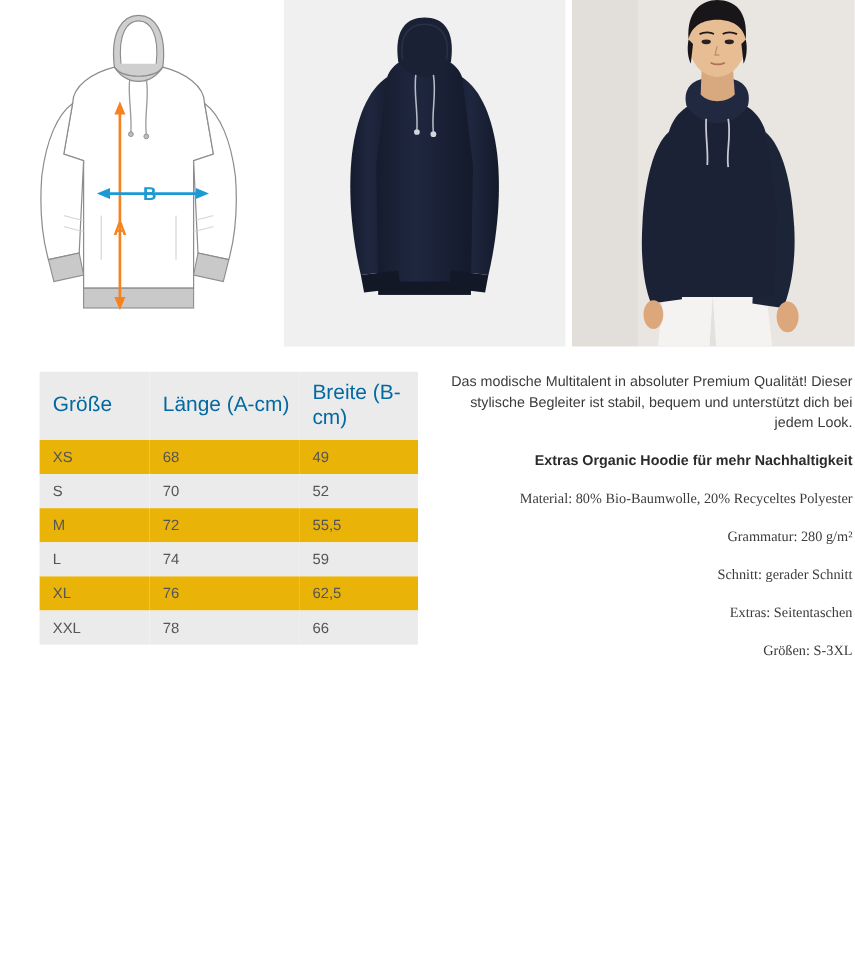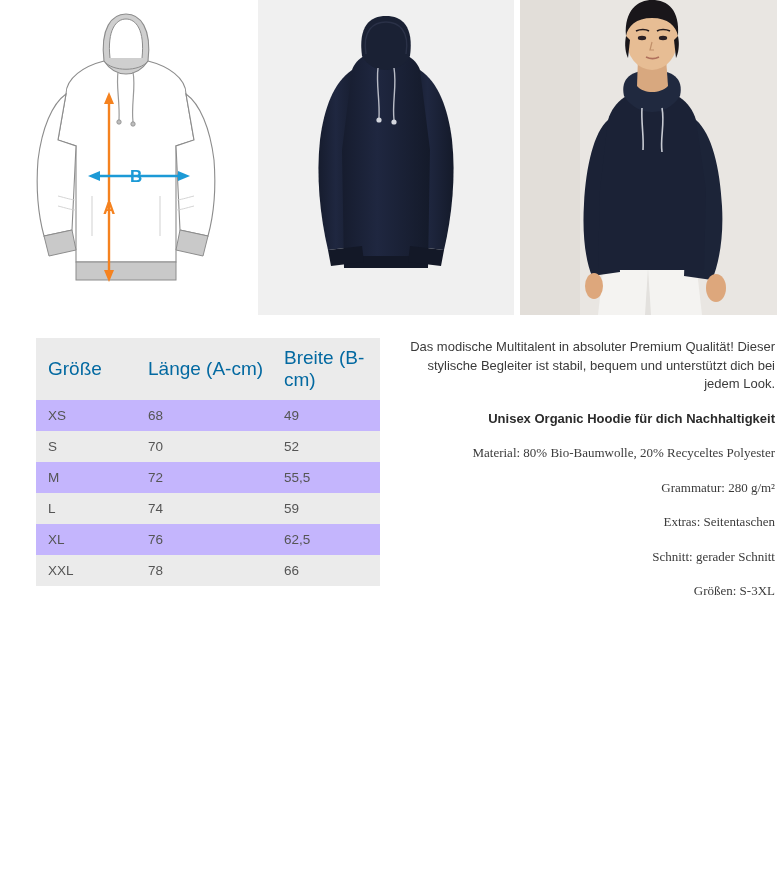--- a/index.html
+++ b/index.html
@@ -92,21 +92,21 @@
     color: #0369a1;
     padding: 9px 0 9px 12px;
     background: #ebebeb;
     font-size: 19px;
   }
   table.size-table td {
     padding: 8px 0 8px 12px;
     font-size: 13.5px;
     color: #555555;
   }
-  table.size-table tr.r-even td { background: #c4b5fd; }
+  table.size-table tr.r-even td { background: #eab308; }
   table.size-table tr.r-odd  td { background: #ebebeb; }
   table.size-table col.c-size  { width: 100px; }
   table.size-table col.c-len   { width: 136px; }
   table.size-table col.c-wid   { width: 108px; }
 
   .tolerance {
     margin-top: 58px;
     font-size: 13.5px;
     color: #4a4a4a;
     padding-left: 2px;
@@ -322,21 +322,21 @@
             <td>78</td>
             <td>66</td>
           </tr>
         </tbody>
       </table>
 
     </div>
 
     <div class="desc-col">
       <p>Das modische Multitalent in absoluter Premium Qualität! Dieser stylische Begleiter ist stabil, bequem und unterstützt dich bei jedem Look.</p>
-      <p class="desc-heading">Unisex Organic Hoodie für dich Nachhaltigkeit</p>
+      <p class="desc-heading">Extras Organic Hoodie für mehr Nachhaltigkeit</p>
       <p class="spec-line">Material: 80% Bio-Baumwolle, 20% Recyceltes Polyester</p>
       <p class="spec-line">Grammatur: 280 g/m²</p>
+      <p class="spec-line">Schnitt: gerader Schnitt</p>
       <p class="spec-line">Extras: Seitentaschen</p>
-      <p class="spec-line">Schnitt: gerader Schnitt</p>
       <p class="spec-line">Größen: S-3XL</p>
     </div>
   </div>
 </div>
 
 </body></html>

